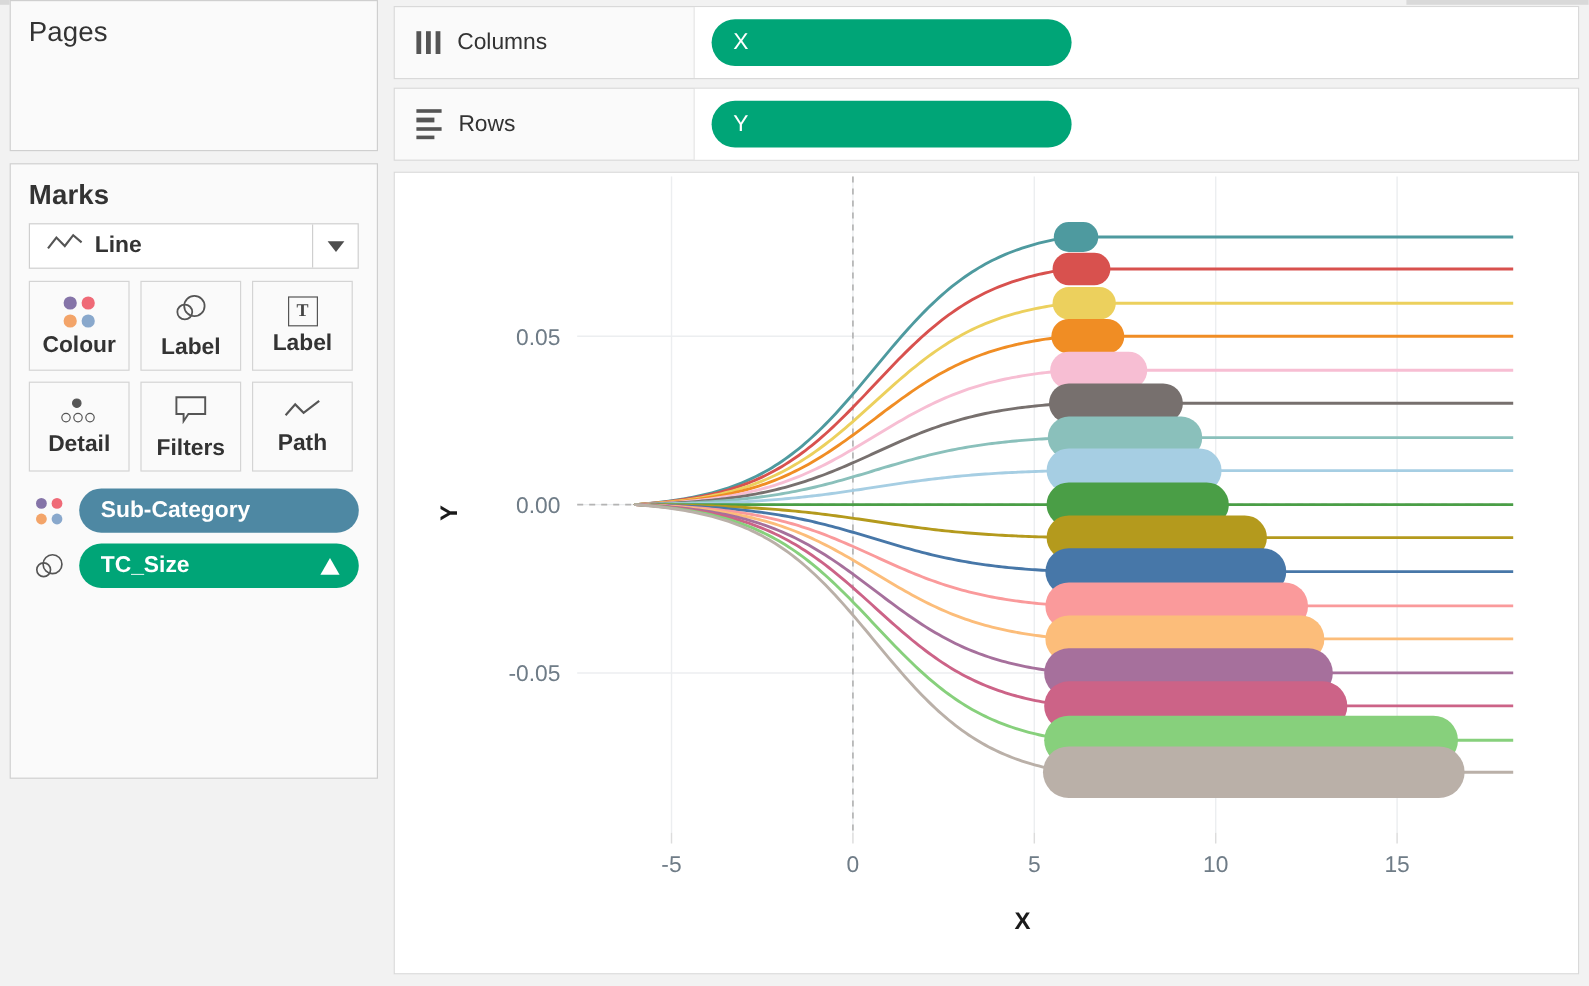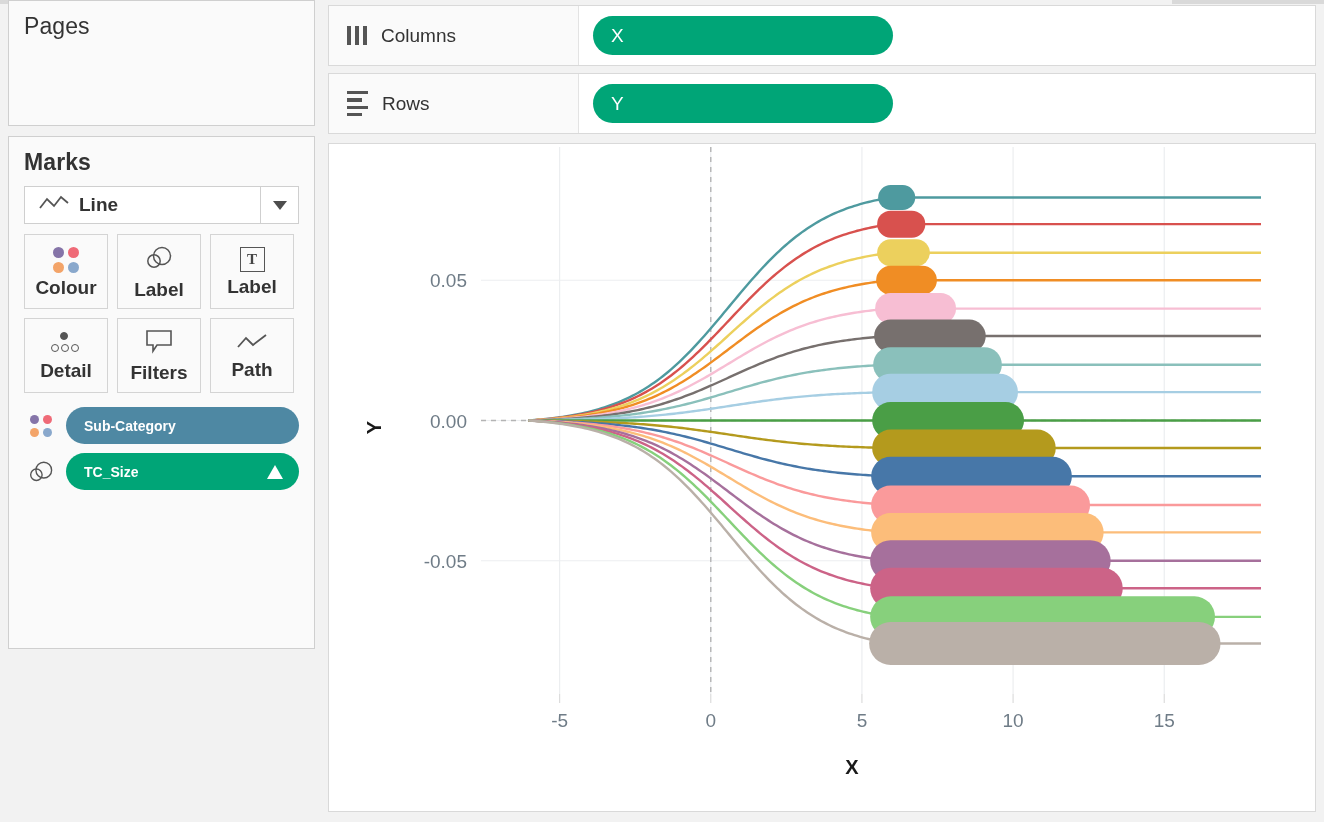--- a/index.html
+++ b/index.html
@@ -104,21 +104,21 @@
   }
 
   
   .pill-list { margin: 14px 0 0 0; padding: 0 15px; }
   .pill-row { display: flex; align-items: center; gap: 8px; margin-bottom: 9px; height: 37px; }
   .pill {
     flex: 1 1 auto;
     height: 37px;
     border-radius: 19px;
     color: #fff;
-    font-size: 14px;
+    font-size: 19px;
     display: flex; align-items: center;
     padding: 0 18px;
     cursor: pointer;
     position: relative;
   }
   .pill.blue  { background: #4e88a3; }
   .pill.green { background: #00a577; }
   .pill .tri {
     position: absolute; right: 16px; top: 50%;
     transform: translateY(-50%);

